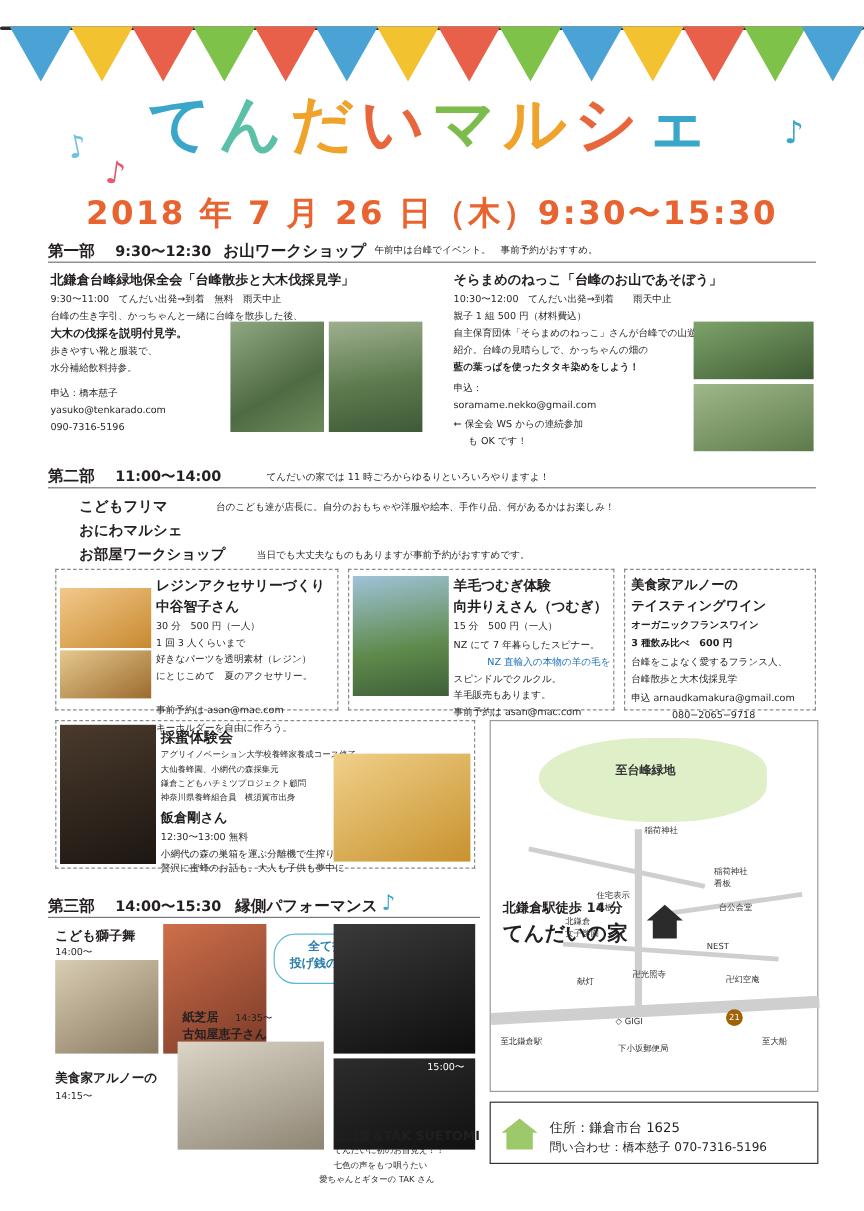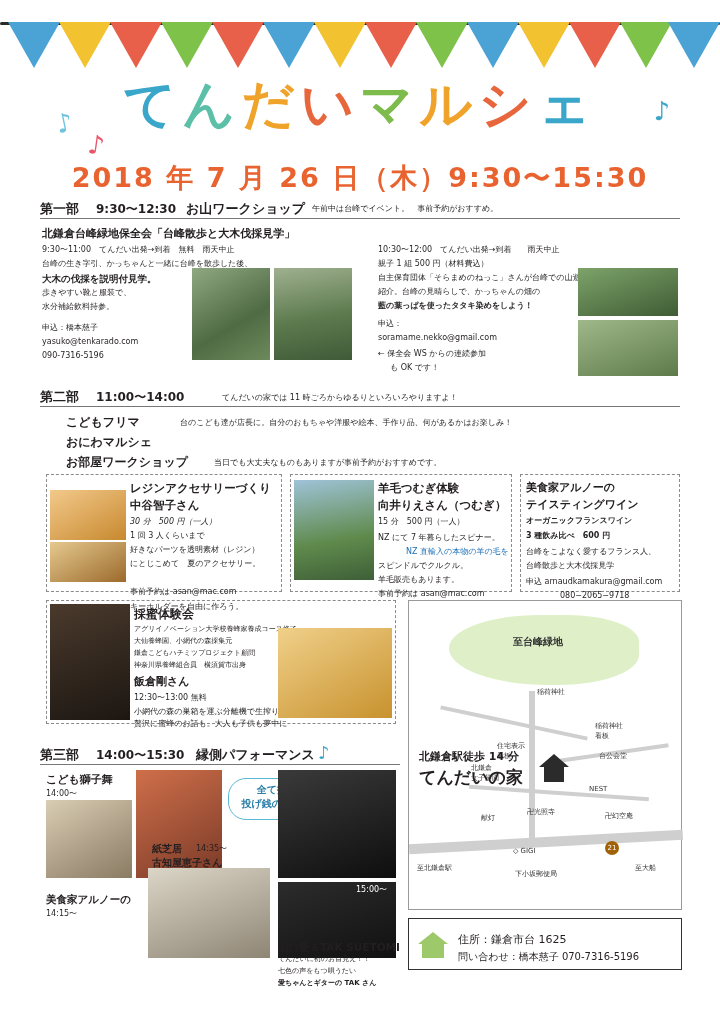--- a/index.html
+++ b/index.html
@@ -147,20 +147,21 @@
   <div class="txt small bold" style="left:42px;top:272px;font-size:9.5px;">大木の伐採を説明付見学。</div>
   <div class="txt small" style="left:42px;top:287px;">歩きやすい靴と服装で、</div>
   <div class="txt small" style="left:42px;top:301px;">水分補給飲料持参。</div>
   <div class="txt small" style="left:42px;top:322px;">申込：橋本慈子</div>
   <div class="txt small" style="left:42px;top:336px;">yasuko@tenkarado.com</div>
   <div class="txt small" style="left:42px;top:350px;">090-7316-5196</div>
 
   <div class="photo" style="left:192px;top:268px;width:78px;height:92px;background:linear-gradient(150deg,#8fa882,#4f6b44 60%,#6d8a5c);"></div>
   <div class="photo" style="left:274px;top:268px;width:78px;height:92px;background:linear-gradient(170deg,#9fb08f,#5c7a4e 55%,#3f5a38);"></div>
 
+  <div class="txt bold" style="left:378px;top:226px;font-size:11px;">そらまめのねっこ「台峰のお山であそぼう」</div>
   <div class="txt small" style="left:378px;top:244px;">10:30〜12:00　てんだい出発→到着　　雨天中止</div>
   <div class="txt small" style="left:378px;top:258px;">親子 1 組 500 円（材料費込）</div>
   <div class="txt small" style="left:378px;top:272px;">自主保育団体「そらまめのねっこ」さんが台峰での山遊びを</div>
   <div class="txt small" style="left:378px;top:286px;">紹介。台峰の見晴らしで、かっちゃんの畑の</div>
   <div class="txt small bold" style="left:378px;top:300px;">藍の葉っぱを使ったタタキ染めをしよう！</div>
   <div class="txt small" style="left:378px;top:318px;">申込：</div>
   <div class="txt small" style="left:378px;top:332px;">soramame.nekko@gmail.com</div>
   <div class="txt small" style="left:378px;top:348px;">← 保全会 WS からの連続参加</div>
   <div class="txt small" style="left:390px;top:362px;">も OK です！</div>
 
@@ -174,21 +175,21 @@
 
   <div class="txt bold" style="left:66px;top:414px;font-size:12px;">こどもフリマ</div>
   <div class="txt small" style="left:180px;top:417px;">台のこども達が店長に。自分のおもちゃや洋服や絵本、手作り品、何があるかはお楽しみ！</div>
   <div class="txt bold" style="left:66px;top:434px;font-size:12px;">おにわマルシェ</div>
   <div class="txt bold" style="left:66px;top:454px;font-size:12px;">お部屋ワークショップ</div>
   <div class="txt small" style="left:214px;top:457px;">当日でも大丈夫なものもありますが事前予約がおすすめです。</div>
 
   <div class="dashed" style="left:46px;top:474px;width:236px;height:118px;"></div>
   <div class="txt bold" style="left:130px;top:480px;font-size:11.5px;">レジンアクセサリーづくり</div>
   <div class="txt bold" style="left:130px;top:497px;font-size:11.5px;">中谷智子さん</div>
-  <div class="txt small" style="left:130px;top:516px;font-style:italic;">30 分　500 円（一人）</div>
+  <div class="txt small" style="left:130px;top:516px;">30 分　500 円（一人）</div>
   <div class="txt small" style="left:130px;top:530px;">1 回 3 人くらいまで</div>
   <div class="txt small" style="left:130px;top:544px;">好きなパーツを透明素材（レジン）</div>
   <div class="txt small" style="left:130px;top:558px;">にとじこめて　夏のアクセサリー。</div>
   <div class="txt small" style="left:130px;top:572px;margin-top:29px;">キーホルダーを自由に作ろう。</div>
   <div class="txt small" style="left:130px;top:586px;">事前予約は asan@mac.com</div>
   <div class="photo" style="left:50px;top:490px;width:76px;height:50px;background:linear-gradient(150deg,#f2c98b,#c8892f);"></div>
   <div class="photo" style="left:50px;top:542px;width:76px;height:40px;background:linear-gradient(150deg,#e5c98f,#9c6a2c);"></div>
 
   <div class="dashed" style="left:290px;top:474px;width:222px;height:118px;"></div>
   <div class="txt bold" style="left:378px;top:480px;font-size:11.5px;">羊毛つむぎ体験</div>
@@ -250,21 +251,21 @@
   <div class="txt small" style="left:46px;top:908px;">14:15〜</div>
 
   <div class="photo" style="left:46px;top:882px;width:0;height:0;"></div>
   <div class="photo" style="left:148px;top:868px;width:122px;height:90px;background:linear-gradient(160deg,#dcd6c8,#8e8574);"></div>
   <div class="photo" style="left:278px;top:882px;width:118px;height:76px;background:linear-gradient(160deg,#2c2c2c,#111);"></div>
   <div class="txt small" style="left:356px;top:884px;color:#fff;">15:00〜</div>
 
   <div class="txt bold" style="left:278px;top:940px;font-size:10.5px;">山口愛＆TAK SUETOMI</div>
   <div class="txt xs" style="left:278px;top:954px;">てんだいに初のお目見え！！</div>
   <div class="txt xs" style="left:278px;top:966px;">七色の声をもつ唄うたい</div>
-  <div class="txt xs" style="left:278px;top:978px;font-weight:bold;">愛ちゃんとギターの TAK さん</div>
+  <div class="txt xs" style="left:266px;top:978px;">愛ちゃんとギターの TAK さん</div>
 
   <div class="map" style="left:408px;top:600px;width:274px;height:310px;">
     <div class="map-green" style="left:40px;top:14px;width:190px;height:70px;"></div>
     <div class="map-label" style="left:104px;top:34px;font-size:10px;font-weight:bold;">至台峰緑地</div>
 
     <div class="map-road" style="left:0;top:236px;width:274px;height:10px;transform:rotate(-3deg);"></div>
     <div class="map-road" style="left:120px;top:90px;width:6px;height:150px;"></div>
     <div class="map-road" style="left:30px;top:120px;width:150px;height:4px;transform:rotate(12deg);"></div>
     <div class="map-road" style="left:150px;top:150px;width:110px;height:4px;transform:rotate(-8deg);"></div>
     <div class="map-road" style="left:60px;top:190px;width:180px;height:4px;transform:rotate(4deg);"></div>

